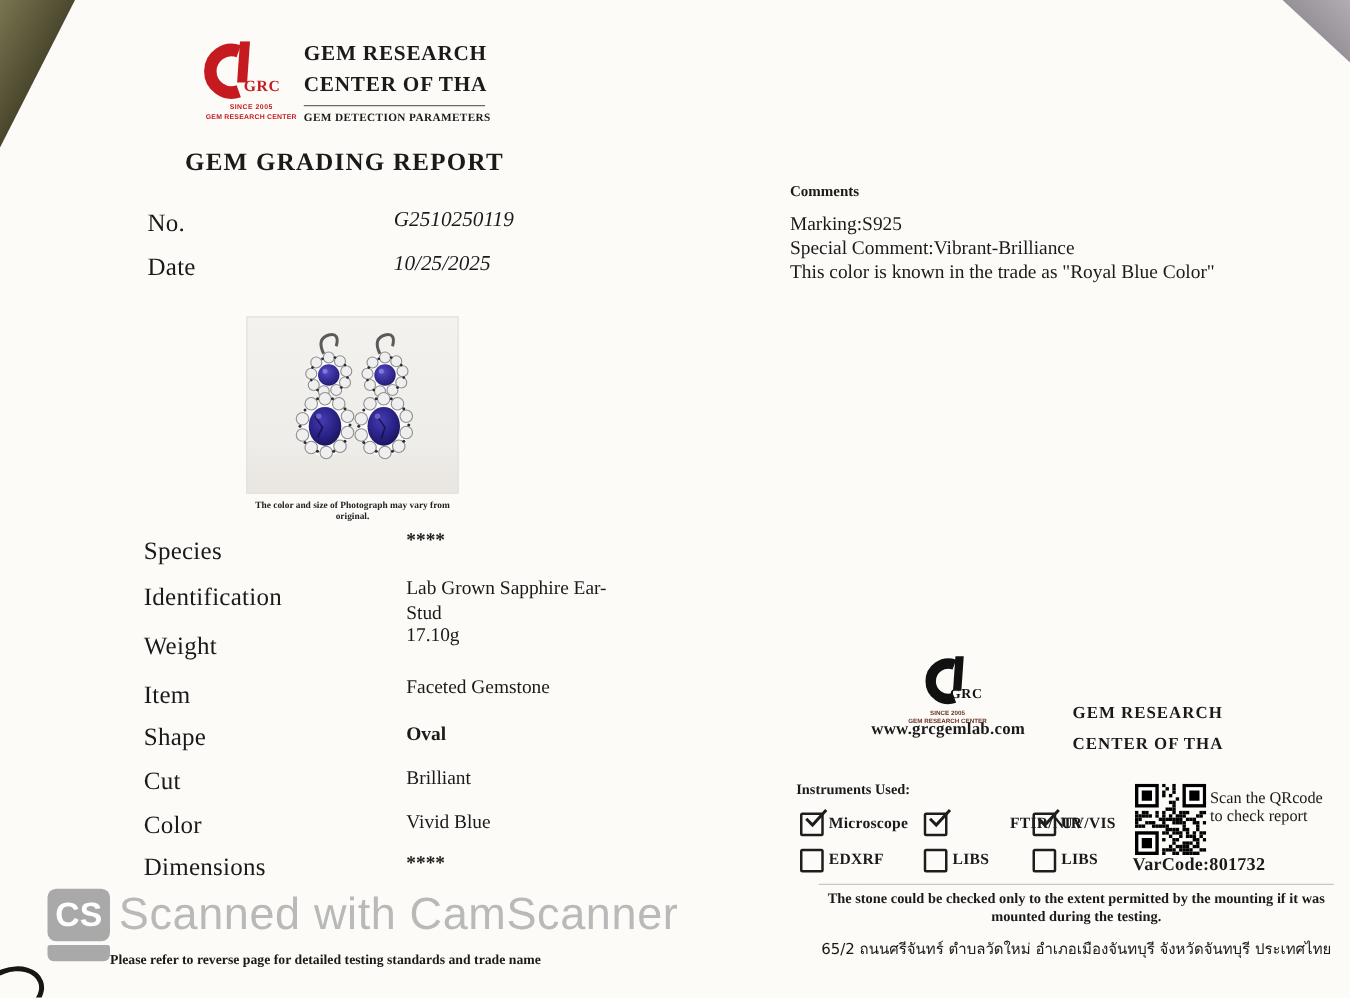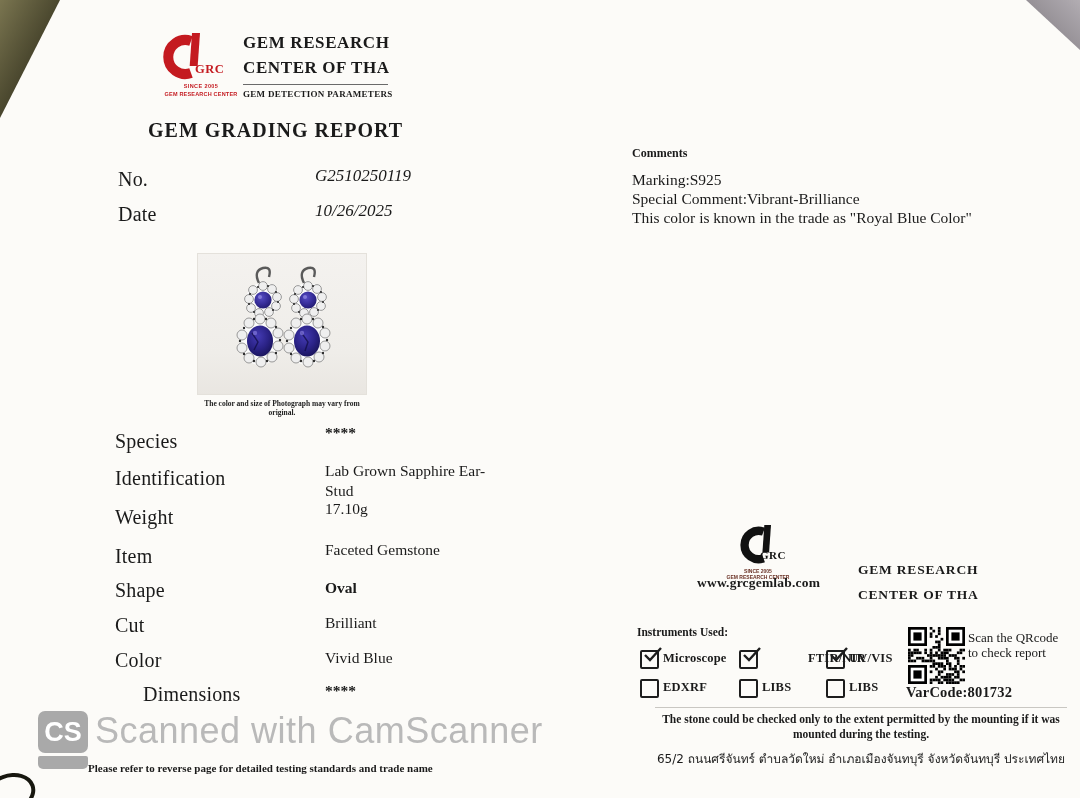--- a/index.html
+++ b/index.html
@@ -104,21 +104,21 @@
 </div>
 <div class="abs org1">GEM RESEARCH</div>
 <div class="abs org2">CENTER OF THA</div>
 <div class="abs hdr-rule"></div>
 <div class="abs subtitle">GEM DETECTION PARAMETERS</div>
 <div class="abs report-title">GEM GRADING REPORT</div>
 
 <span class="flabel" style="top:168px;left:118px;">No.</span>
 <span class="mvalue" style="top:166px;">G2510250119</span>
 <span class="flabel" style="top:203px;left:118px;">Date</span>
-<span class="mvalue" style="top:201px;">10/26/2025</span>
+<span class="mvalue" style="top:201px;">10/25/2025</span>
 
 <div class="abs photo">
   <svg width="170" height="142" viewBox="0 0 170 142">
     <defs>
       <radialGradient id="stoneTop" cx="40%" cy="35%" r="75%">
         <stop offset="0%" stop-color="#564cc4"></stop>
           <stop offset="55%" stop-color="#352c97"></stop>
           <stop offset="100%" stop-color="#1e1866"></stop>
       </radialGradient>
       <radialGradient id="stoneBot" cx="42%" cy="35%" r="75%">
@@ -263,21 +263,21 @@
 
 <span class="flabel" style="top:579px;left:115px;">Shape</span>
 <span class="fvalue" style="top:578px;font-weight:bold;">Oval</span>
 
 <span class="flabel" style="top:614px;left:115px;">Cut</span>
 <span class="fvalue" style="top:613px;">Brilliant</span>
 
 <span class="flabel" style="top:649px;left:115px;">Color</span>
 <span class="fvalue" style="top:648px;">Vivid Blue</span>
 
-<span class="flabel" style="top:683px;left:115px;margin-left:28px;">Dimensions</span>
+<span class="flabel" style="top:683px;left:115px;">Dimensions</span>
 <span class="fvalue" style="top:681px;font-weight:bold;">****</span>
 
 <div class="abs comments-title">Comments</div>
 <span class="cline" style="top:171px;">Marking:S925</span>
 <span class="cline" style="top:190px;">Special Comment:Vibrant-Brilliance</span>
 <span class="cline" style="top:209px;">This color is known in the trade as "Royal Blue Color"</span>
 
 <div class="abs logo-blk">
   <svg width="40" height="42" viewBox="0 0 48 48" style="position:absolute;left:28px;top:0;">
     <path d="M33 8 A17 17 0 1 0 33 40" stroke="#111" stroke-width="10" fill="none"></path>

